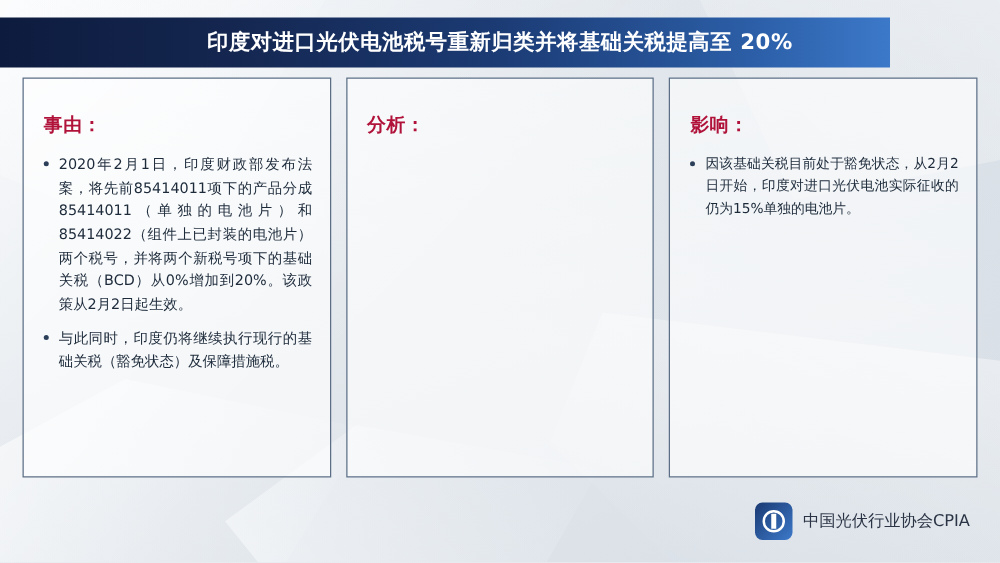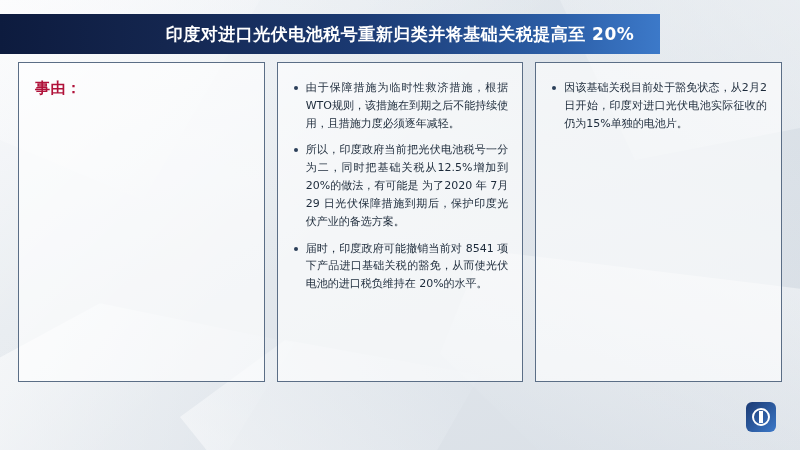--- a/index.html
+++ b/index.html
@@ -52,21 +52,21 @@
   .f5 {
     right: 0; top: 0; width: 300px; height: 160px;
     background: linear-gradient(220deg, rgba(255,255,255,0.4), rgba(226,233,240,0.1));
     clip-path: polygon(20% 0, 100% 0, 100% 80%, 45% 100%);
   }
 
   
   .header {
     position: absolute;
     left: 0; top: 14px;
-    width: 660px;
+    width: 712px;
     height: 40px;
     background: linear-gradient(90deg, #0d1b3e 0%, #14264f 25%, #1b3a73 55%, #2c5fa8 85%, #3c79c9 100%);
   }
   .header-title {
     position: absolute;
     left: 0; top: 0;
     width: 800px;
     line-height: 40px;
     text-align: center;
     color: #ffffff;
@@ -91,21 +91,21 @@
     flex: 1 1 0;
     border: 1px solid #5b6e86;
     background: rgba(255,255,255,0.62);
     padding: 16px 14px 10px 14px;
     box-sizing: border-box;
   }
   .card-title {
     font-size: 15px;
     font-weight: bold;
     color: #b0123a;
-    margin: 0 0 12px 2px;
+    margin: 12px 0 12px 2px;
     letter-spacing: 0.5px;
   }
   ul.bullets {
     list-style: none;
     margin: 0;
     padding: 0;
   }
   ul.bullets li {
     position: relative;
     padding-left: 14px;
@@ -178,35 +178,37 @@
   <div class="facet f5"></div>
 
   <div class="header">
     <div class="header-title">印度对进口光伏电池税号重新归类并将基础关税提高至 20%</div>
   </div>
 
   <div class="columns">
 
     <div class="card col-0">
       <div class="card-title">事由：</div>
-    </div>
-
-    <div class="card col-1">
       <ul class="bullets">
-        <li>由于保障措施为临时性救济措施，根据WTO规则，该措施在到期之后不能持续使用，且措施力度必须逐年减轻。</li>
-        <li>所以，印度政府当前把光伏电池税号一分为二，同时把基础关税从12.5%增加到 20%的做法，有可能是 为了2020 年 7月 29 日光伏保障措施到期后，保护印度光伏产业的备选方案。</li>
-        <li>届时，印度政府可能撤销当前对 8541 项下产品进口基础关税的豁免，从而使光伏电池的进口税负维持在 20%的水平。</li>
+        <li>2020年2月1日，印度财政部发布法案，将先前85414011项下的产品分成85414011（单独的电池片）和85414022（组件上已封装的电池片）两个税号，并将两个新税号项下的基础关税（BCD）从0%增加到20%。该政策从2月2日起生效。</li>
+        <li>与此同时，印度仍将继续执行现行的基础关税（豁免状态）及保障措施税。</li>
       </ul>
     </div>
 
+    <div class="card col-1">
+      <div class="card-title">分析：</div>
+    </div>
+
     <div class="card col-2">
+      <div class="card-title">影响：</div>
       <ul class="bullets">
         <li>因该基础关税目前处于豁免状态，从2月2日开始，印度对进口光伏电池实际征收的仍为15%单独的电池片。</li>
       </ul>
     </div>
 
   </div>
 
   <div class="footer-brand">
     <div class="brand-mark"></div>
+    <div class="brand-text">中国光伏行业协会CPIA</div>
   </div>
 
 </div>
 
 </body></html>

